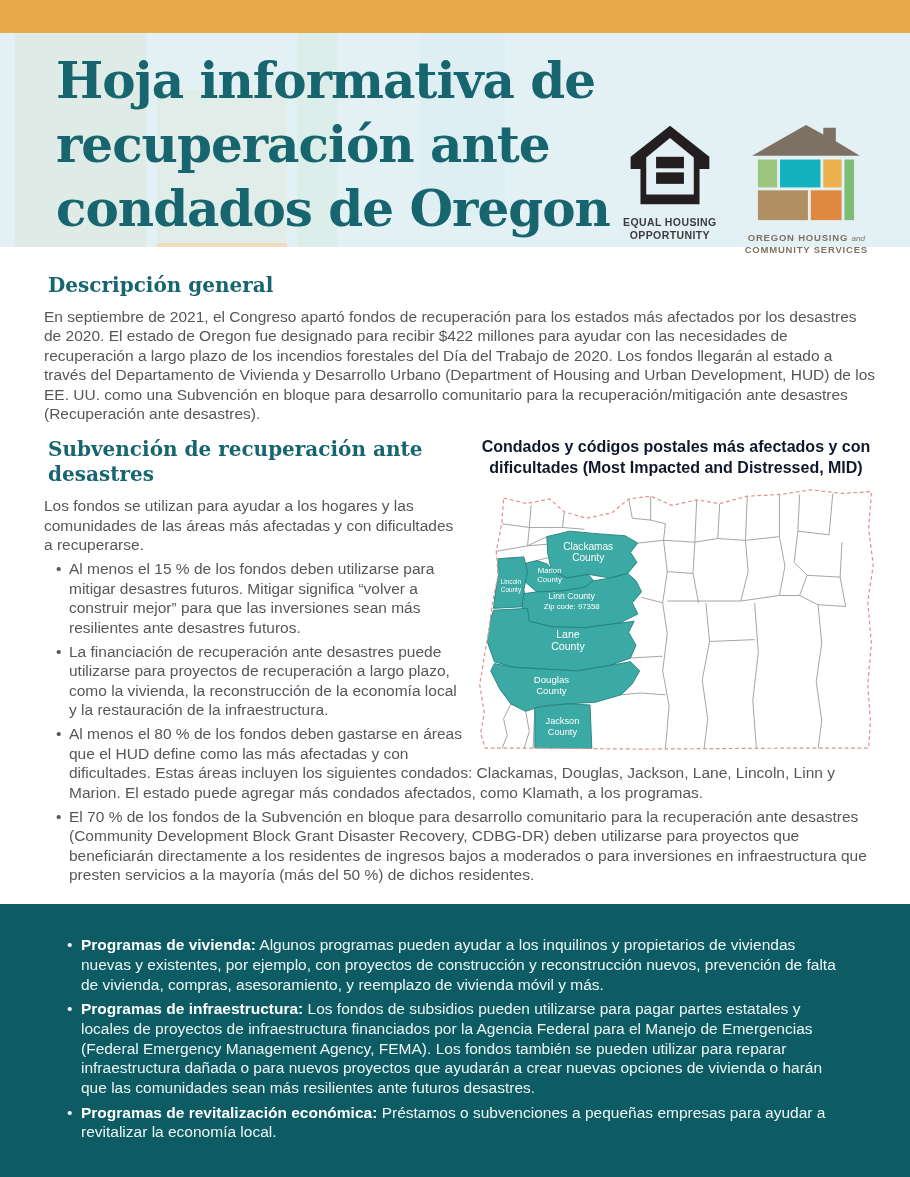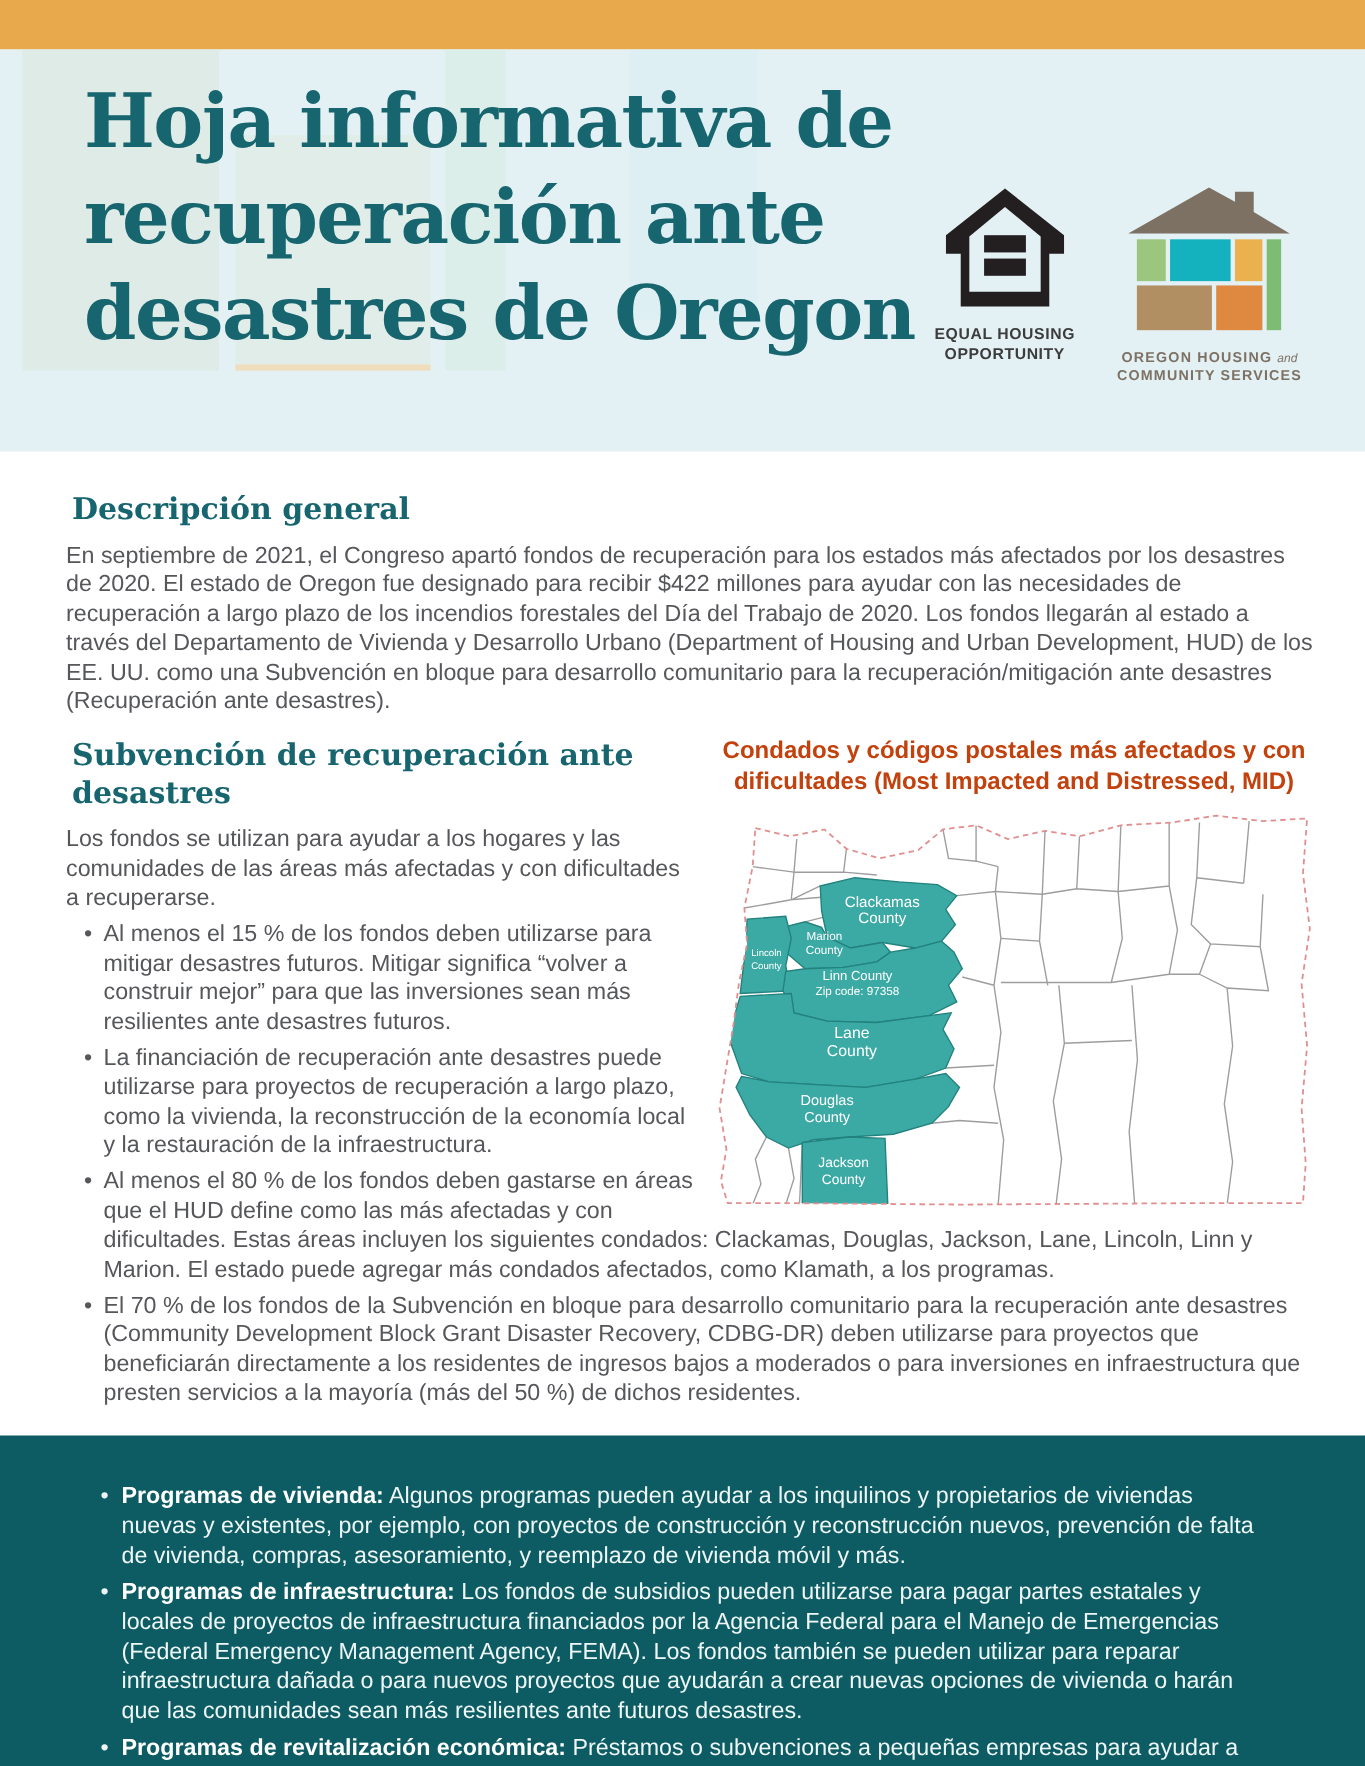--- a/index.html
+++ b/index.html
@@ -7,21 +7,21 @@
   .page {
     width:910px; min-height:1177px; margin:0 auto;
     display:flex; flex-direction:column;
     font-family:"Liberation Sans", sans-serif;
     background:#ffffff; position:relative; overflow:hidden;
   }
   
   .topbar { height:33px; background:#E8A94C; flex:0 0 auto; }
 
   
-  .header { position:relative; height:268px; background:#E3F0F4; flex:0 0 auto; }
+  .header { position:relative; height:214px; background:#E3F0F4; flex:0 0 auto; }
   .tile { position:absolute; top:0; }
   .tile1 { left:15px;  width:131px; height:214px; background:#DEE9E3; opacity:.75; }
   .tile2 { left:157px; top:57px; width:130px; height:157px; background:#E1EDE8; opacity:.9; border-bottom:4px solid #F2DBB6; }
   .tile3 { left:297px; width:40px;  height:214px; background:#D9EDE6; opacity:.8; }
   .tile4 { left:420px; width:85px;  height:180px; background:#DCEEF3; opacity:.7; }
   .page-title { position:absolute; left:56px; top:16px;
     font-family:"DejaVu Serif", serif; font-weight:700;
     font-size:50px; line-height:1.28; letter-spacing:-1px; color:#16656F; }
   .page-title span { display:block; }
 
@@ -34,21 +34,21 @@
   
   .content { flex:1 0 auto; padding:18px 34px 14px 44px; color:#56575A; font-size:15.5px; line-height:1.25;border-radius:14px; }
   .sec-heading { font-family:"DejaVu Serif", serif; font-weight:700; font-size:20px; color:#17656F; margin:8px 0 9px 4px; }
   .body-par { margin-bottom:14px; }
   .bullets { list-style:none; }
   .bullets li { position:relative; padding-left:20px; margin:5px; }
   .bullets li::before { content:"•"; position:absolute; left:7px; top:0; }
 
   
   .map-box { float:right; width:400px; margin:0 0 6px 12px; }
-  .map-title { font-weight:700; font-size:16px; line-height:1.3; color:#c2410c; text-align:center; margin:0 4px 8px 4px; }
+  .map-title { font-weight:700; font-size:16px; line-height:1.3; color:#0f172a; text-align:center; margin:0 4px 8px 4px; }
   .map-svg { display:block; width:400px; height:auto; }
 
   
   .funds-band { flex:0 0 auto; background:#0D5C63; color:#EEF6F6; padding:26px 56px 30px 58px; }
   .funds-heading { font-family:"DejaVu Serif", serif; font-weight:700; font-size:21px; color:#FFFFFF; margin:0 0 14px 8px; }
   .funds-band .bullets { font-size:15.5px; line-height:1.27; }
   .funds-band .bullets li { padding-left:18px; }
   .funds-band .bullets li::before { left:4px; }
   .funds-band .blabel { font-weight:700; color:#FFFFFF; }
 </style>
@@ -61,21 +61,21 @@
 
   <header class="header">
     <div class="tile tile1"></div>
     <div class="tile tile2"></div>
     <div class="tile tile3"></div>
     <div class="tile tile4"></div>
 
     <h1 class="page-title">
       <span>Hoja informativa de</span>
       <span>recuperación ante</span>
-      <span>desastres de Oregon</span>
+      <span>condados de Oregon</span>
     </h1>
 
     <div class="logos">
 
       <div class="logo">
         <svg width="82" height="84" viewBox="0 0 100 100" aria-hidden="true">
           <path d="M50 2 L98 40 L98 55 L86 55 L86 98 L14 98 L14 55 L2 55 L2 40 Z" fill="#231F20"></path>
           <path d="M50 17 L79 41 L79 86 L21 86 L21 41 Z" fill="#E3F0F4"></path>
           <rect x="33" y="40" width="34" height="14" fill="#231F20"></rect>
           <rect x="33" y="59" width="34" height="14" fill="#231F20"></rect>

